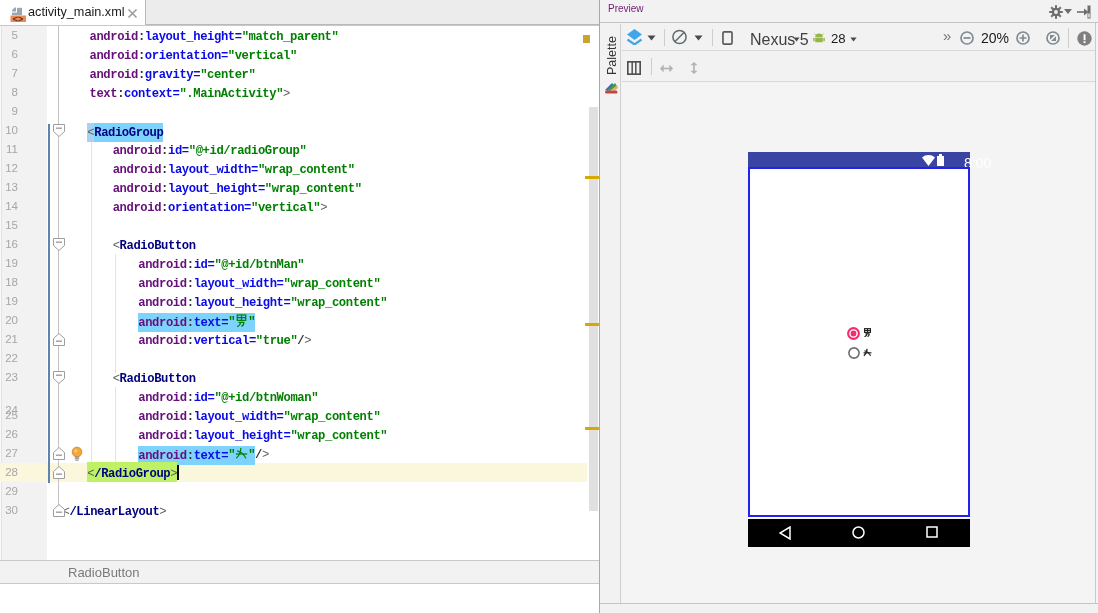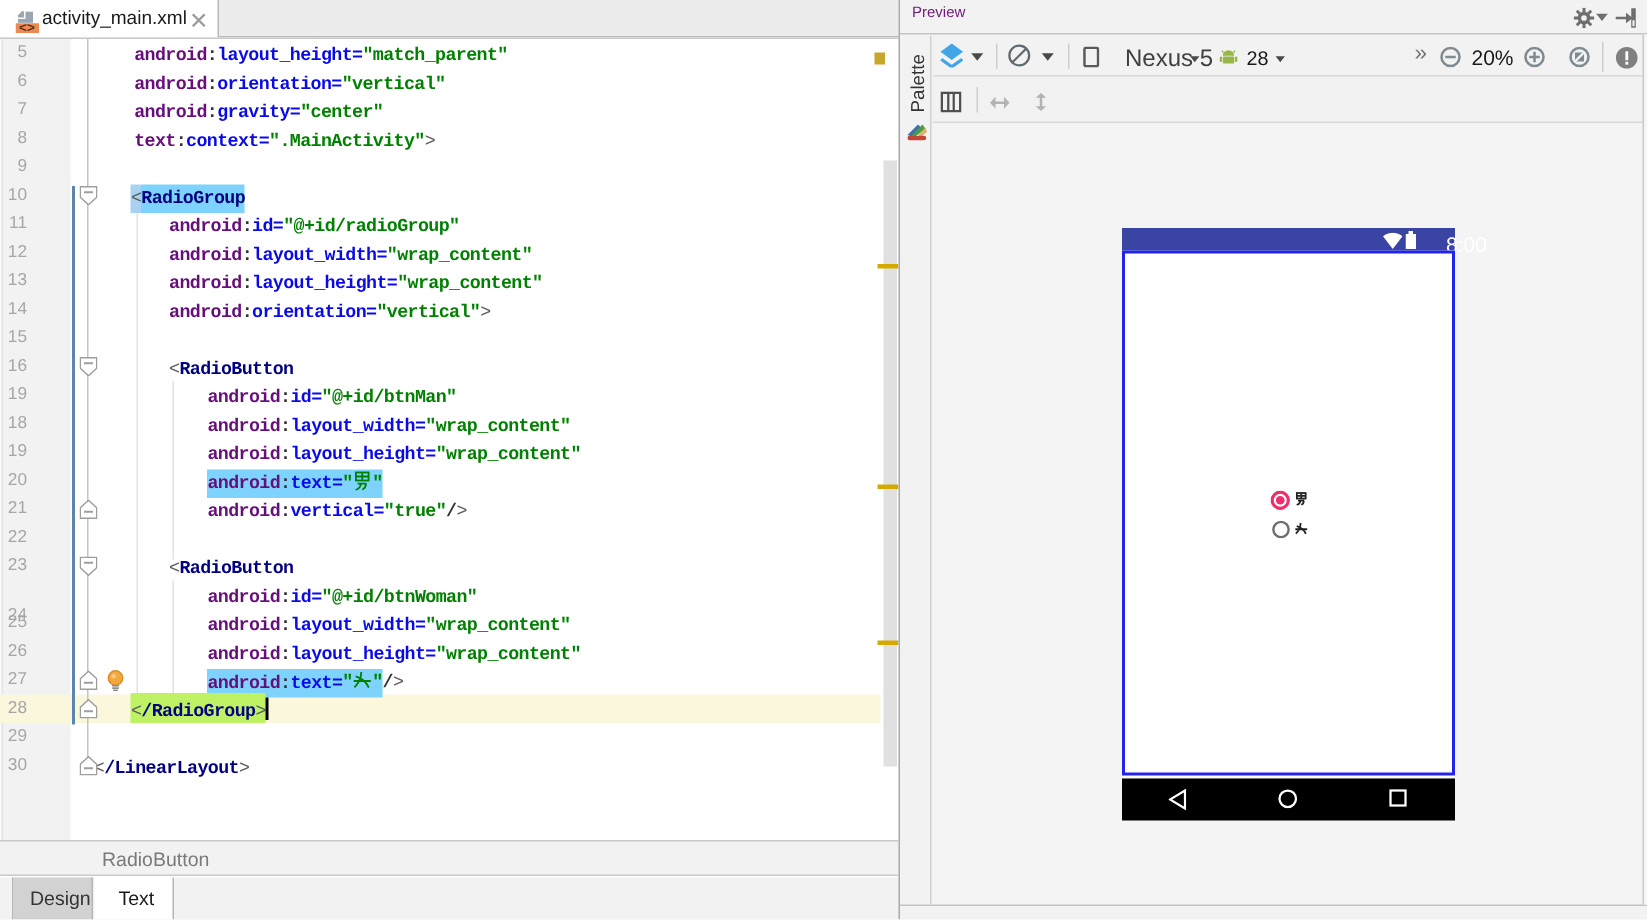--- a/index.html
+++ b/index.html
@@ -148,27 +148,20 @@
     <div class="abs" style="left:583px;top:9px;width:7px;height:8px;background:#c7a62e"></div>
     <div class="abs" style="left:584.5px;top:150px;width:14px;height:3px;background:#d4aa00"></div>
     <div class="abs" style="left:584.5px;top:297px;width:14px;height:3px;background:#d4aa00"></div>
     <div class="abs" style="left:584.5px;top:401px;width:14px;height:3px;background:#d4aa00"></div>
   </div>
 
   <div class="abs" style="left:0;top:560px;width:599px;height:24px;background:#f2f2f2;border-top:1px solid #c9c9c9;border-bottom:1px solid #c9c9c9">
     <div class="abs" style="left:68px;top:4px;font-size:13px;color:#7a7a7a">RadioButton</div>
   </div>
 
-  <div class="abs" style="left:0;top:585px;width:599px;height:28px;background:#f2f2f2">
-    <div class="abs" style="left:8px;top:0;width:1px;height:28px;background:#b5b5b5"></div>
-    <div class="abs" style="left:9px;top:0;width:53px;height:28px;background:#d2d2d2;border-right:1px solid #b5b5b5"></div>
-    <div class="abs" style="left:20px;top:6px;font-size:13px;color:#333">Design</div>
-    <div class="abs" style="left:63px;top:0;width:53px;height:28px;background:#fff;border-right:1px solid #b5b5b5"></div>
-    <div class="abs" style="left:79px;top:6px;font-size:13px;color:#1a1a1a">Text</div>
-  </div>
 </div>
 
 <div class="abs" style="left:599px;top:0;width:499px;height:613px;background:#f2f2f2;border-left:1px solid #a9a9a9">
 
   <div class="abs" style="left:0;top:0;width:499px;height:23px;background:#f2f2f2;border-bottom:1px solid #c4c4c4">
     <div class="abs" style="left:8px;top:3px;font-size:10px;color:#701a75">Preview</div>
 
     <svg class="abs" style="left:449px;top:5px" width="14" height="14" viewBox="0 0 14 14">
       <g fill="#6e6e6e">
         <circle cx="7" cy="7" r="4.2"></circle>

